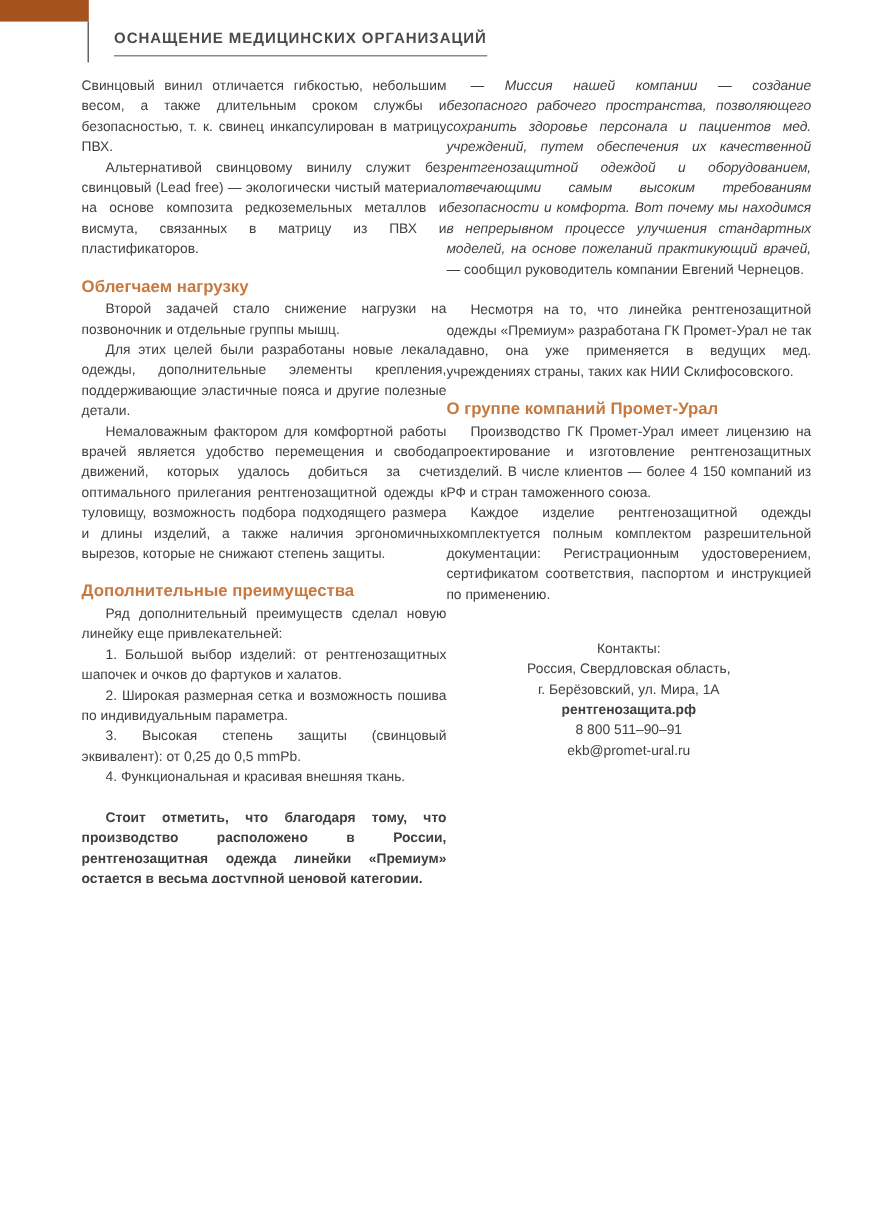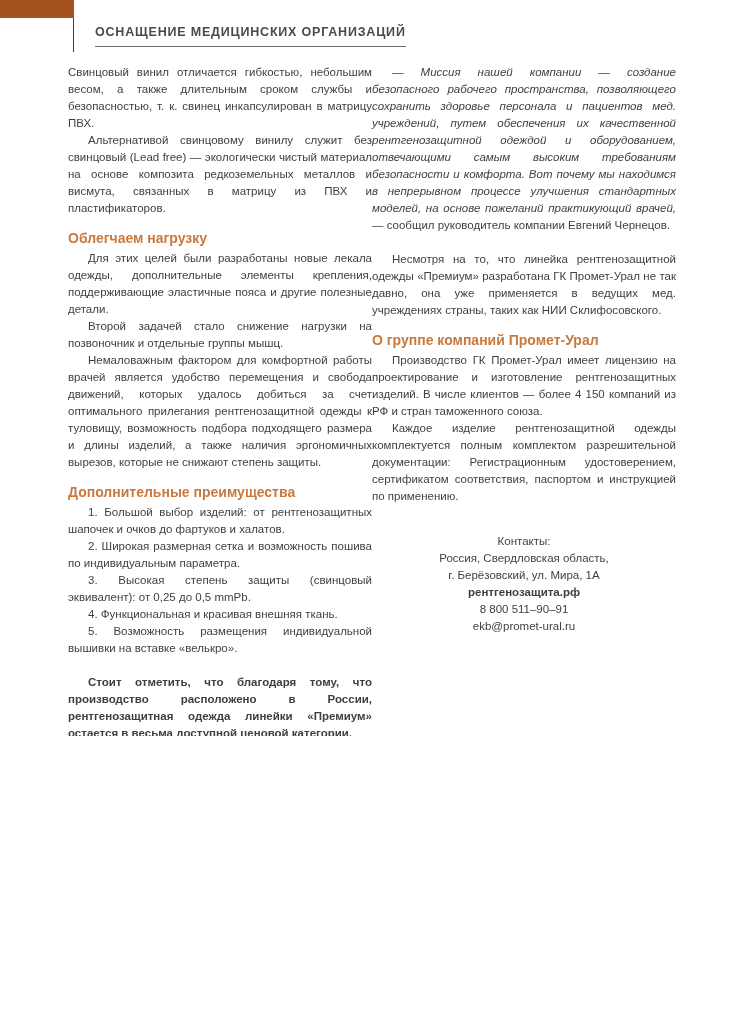--- a/index.html
+++ b/index.html
@@ -88,29 +88,29 @@
   <div class="header">
     <span>ОСНАЩЕНИЕ МЕДИЦИНСКИХ ОРГАНИЗАЦИЙ</span>
   </div>
 
   <div class="content">
 
     <div class="col">
       <p class="no-indent">Свинцовый винил отличается гибкостью, небольшим весом, а также длительным сроком службы и безопасностью, т. к. свинец инкапсулирован в матрицу ПВХ.</p>
       <p>Альтернативой свинцовому винилу служит без свинцовый (Lead free) — экологически чистый материал на основе композита редкоземельных металлов и висмута, связанных в матрицу из ПВХ и пластификаторов.</p>
       <h3>Облегчаем нагрузку</h3>
+      <p>Второй задачей стало снижение нагрузки на позвоночник и отдельные группы мышц.</p>
       <p>Для этих целей были разработаны новые лекала одежды, дополнительные элементы крепления, поддерживающие эластичные пояса и другие полезные детали.</p>
-      <p>Второй задачей стало снижение нагрузки на позвоночник и отдельные группы мышц.</p>
       <p>Немаловажным фактором для комфортной работы врачей является удобство перемещения и свобода движений, которых удалось добиться за счет оптимального прилегания рентгенозащитной одежды к туловищу, возможность подбора подходящего размера и длины изделий, а также наличия эргономичных вырезов, которые не снижают степень защиты.</p>
       <h3>Дополнительные преимущества</h3>
+      <p>Ряд дополнительный преимуществ сделал новую линейку еще привлекательней:</p>
       <p>1. Большой выбор изделий: от рентгенозащитных шапочек и очков до фартуков и халатов.</p>
       <p>2. Широкая размерная сетка и возможность пошива по индивидуальным параметра.</p>
       <p>3. Высокая степень защиты (свинцовый эквивалент): от 0,25 до 0,5 mmPb.</p>
       <p>4. Функциональная и красивая внешняя ткань.</p>
-      <p>5. Возможность размещения индивидуальной вышивки на вставке «велькро».</p>
       <p class="bold gap-before">Стоит отметить, что благодаря тому, что производство расположено в России, рентгенозащитная одежда линейки «Премиум» остается в весьма доступной ценовой категории.</p>
     </div>
 
     <div class="col">
       <p class="quote"><span>— Миссия нашей компании — создание безопасного рабочего пространства, позволяющего сохранить здоровье персонала и пациентов мед. учреждений, путем обеспечения их качественной рентгенозащитной одеждой и оборудованием, отвечающими самым высоким требованиям безопасности и комфорта. Вот почему мы находимся в непрерывном процессе улучшения стандартных моделей, на основе пожеланий практикующий врачей, — </span><span class="attribution">сообщил руководитель компании Евгений Чернецов.</span></p>
       <p class="gap-before">Несмотря на то, что линейка рентгенозащитной одежды «Премиум» разработана ГК Промет-Урал не так давно, она уже применяется в ведущих мед. учреждениях страны, таких как НИИ Склифосовского.</p>
       <h3>О группе компаний Промет-Урал</h3>
       <p>Производство ГК Промет-Урал имеет лицензию на проектирование и изготовление рентгенозащитных изделий. В числе клиентов — более 4 150 компаний из РФ и стран таможенного союза.</p>
       <p>Каждое изделие рентгенозащитной одежды комплектуется полным комплектом разрешительной документации: Регистрационным удостоверением, сертификатом соответствия, паспортом и инструкцией по применению.</p>
 

